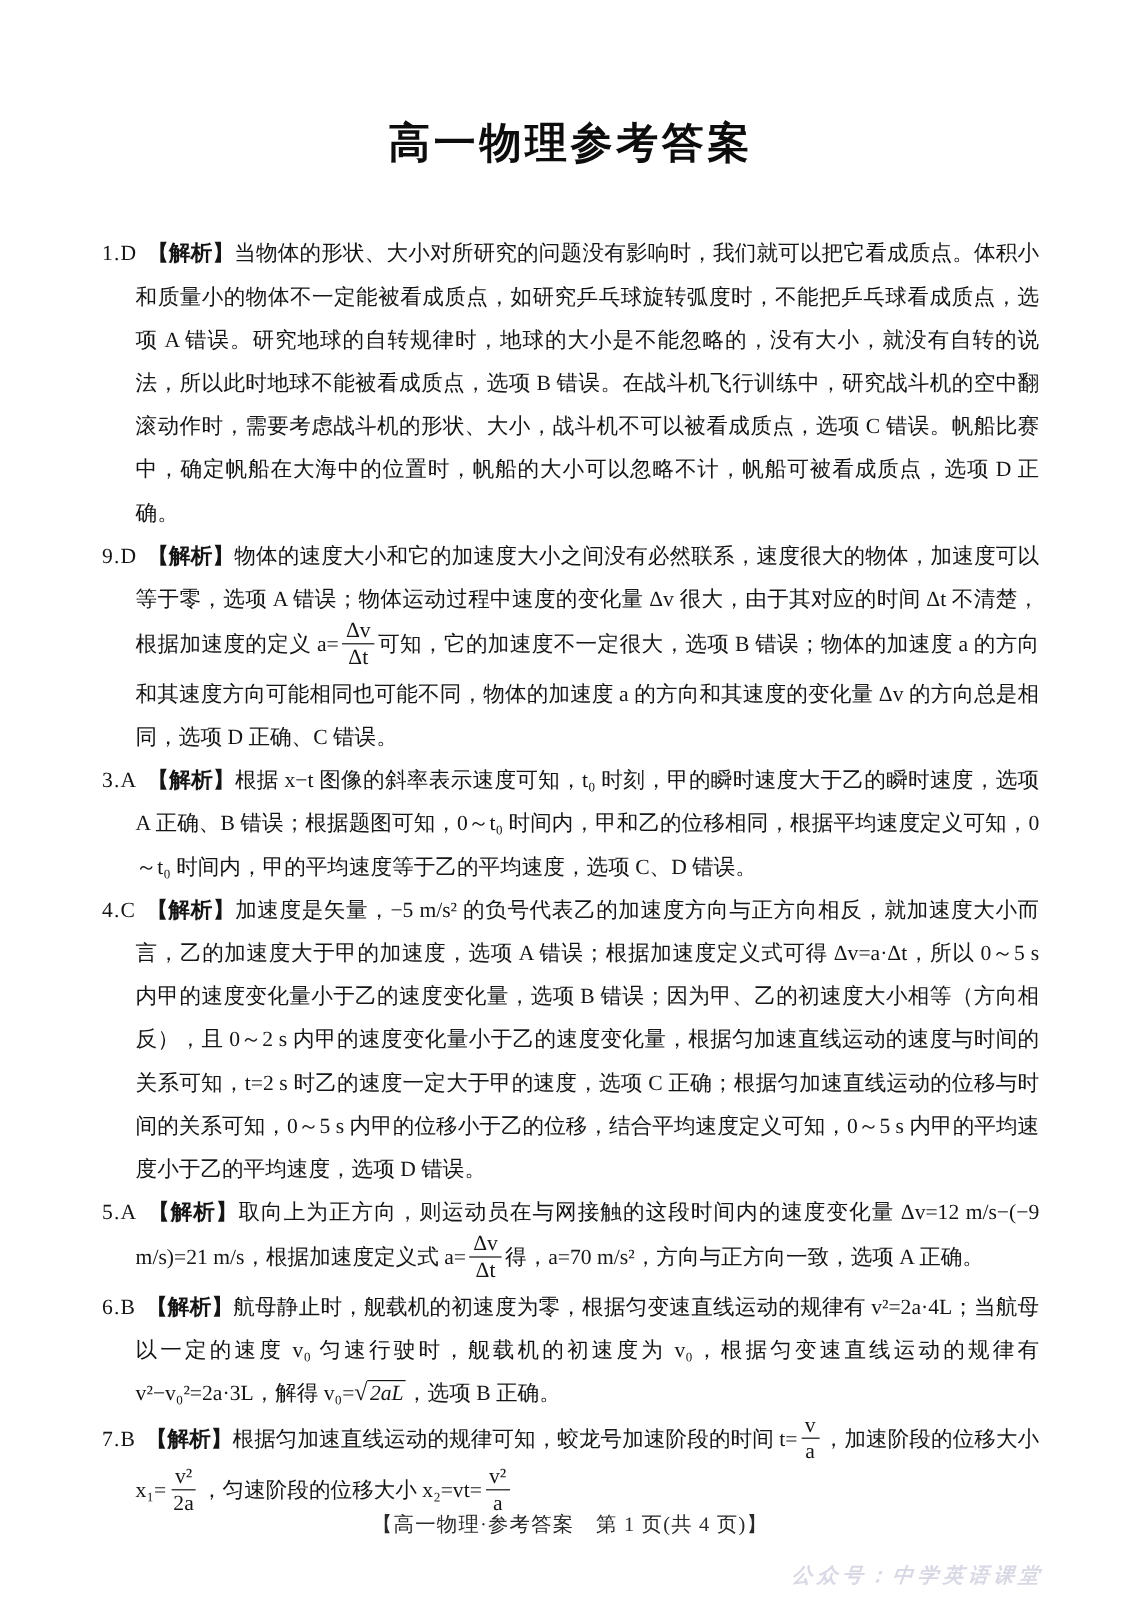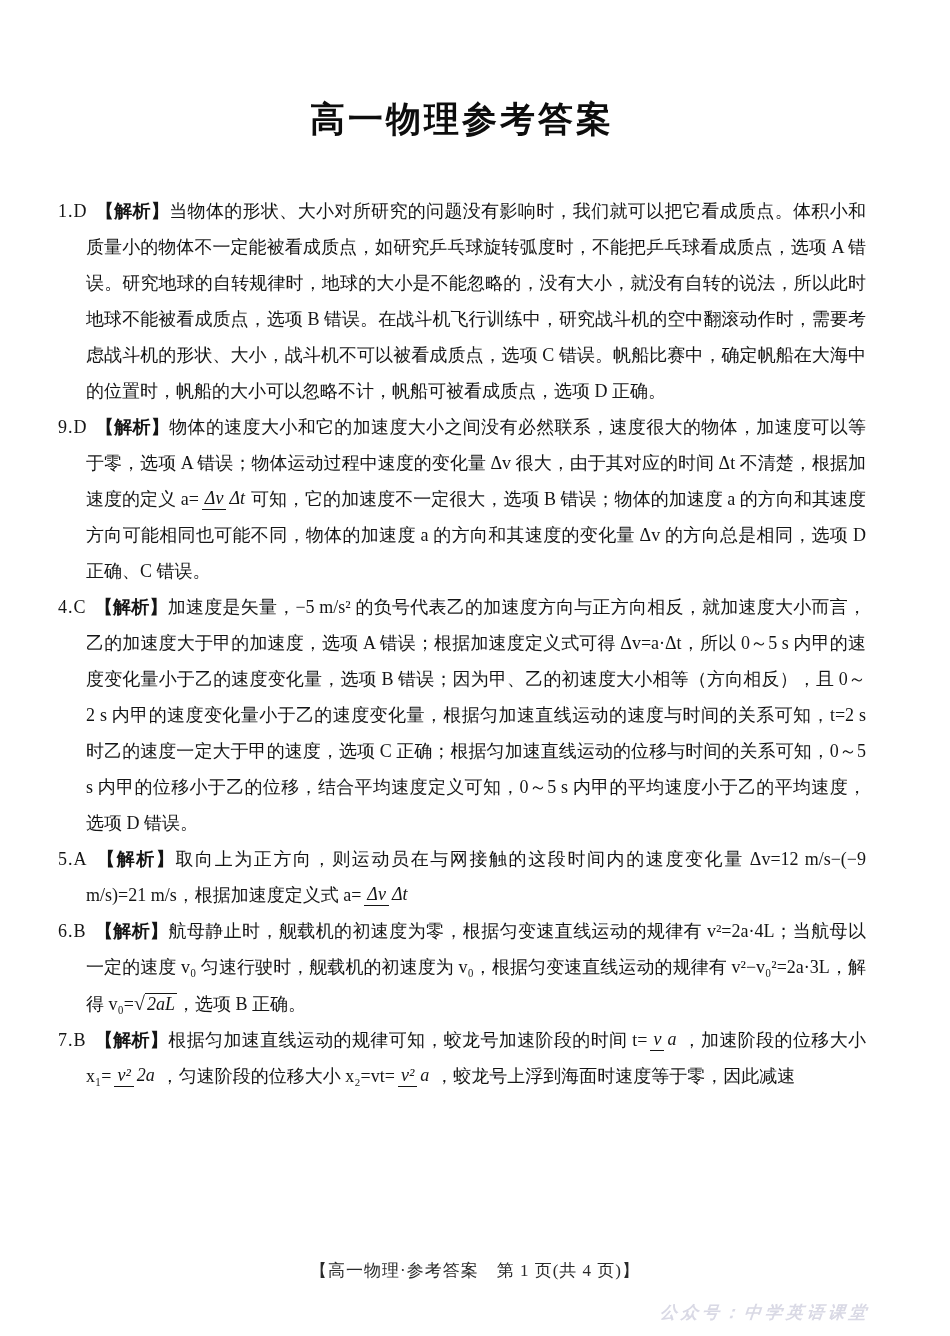--- a/index.html
+++ b/index.html
@@ -4,21 +4,21 @@
 <style>
   html,body{margin:0;padding:0;}
   body{
     width:950px;height:1336px;
     background:#ffffff;
     color:#151515;
     font-family:"Liberation Serif","DejaVu Serif",serif;
     position:relative;overflow:hidden;
   }
   .page{
-    padding:96px 84px 0 58px;
+    padding:96px 84px 0 85px;
     box-sizing:border-box;
   }
   .doc-title{
     font-size:35px;
     font-weight:bold;
     text-align:center;
     letter-spacing:3px;
     margin:0 0 50px 0;
     font-family:"Liberation Sans","DejaVu Sans",sans-serif;
     color:#0d0d0d;
@@ -37,25 +37,24 @@
     letter-spacing:1px;
     padding-right:8px;
   }
   .marker{
     font-weight:bold;
     font-family:"Liberation Sans","DejaVu Sans",sans-serif;
     margin-top:15px;
   }
   .frac{
     display:inline-flex;
-    flex-direction:row;
+    flex-direction:column;
     align-items:center;
     vertical-align:middle;
     line-height:21px;
-    font-style:italic;
     font-family:"Liberation Serif",serif;
     margin:0 3px;
     text-indent:0;
     position:relative;
     top:-2px;
   }
   .frac .fnum{
     border-bottom:1.5px solid #151515;
     padding:0 3px;
   }
@@ -91,39 +90,40 @@
 
   <div class="answers">
 
     <p class="item"><span class="inum">1.D</span><span class="marker">【解析】</span><span class="seg">当物体的形状、大小对所研究的问题没有影响时，我们就可以把它看成质点。体积小和质量小的物体不一定能被看成质点，如研究乒乓球旋转弧度时，不能把乒乓球看成质点，选项 A 错误。研究地球的自转规律时，地球的大小是不能忽略的，没有大小，就没有自转的说法，所以此时地球不能被看成质点，选项 B 错误。在战斗机飞行训练中，研究战斗机的空中翻滚动作时，需要考虑战斗机的形状、大小，战斗机不可以被看成质点，选项 C 错误。帆船比赛中，确定帆船在大海中的位置时，帆船的大小可以忽略不计，帆船可被看成质点，选项 D 正确。</span></p>
 
     <p class="item"><span class="inum">9.D</span><span class="marker">【解析】</span><span class="seg">物体的速度大小和它的加速度大小之间没有必然联系，速度很大的物体，加速度可以等于零，选项 A 错误；物体运动过程中速度的变化量 Δv 很大，由于其对应的时间 Δt 不清楚，根据加速度的定义 a=</span><span class="frac">
           <span class="fnum">Δv</span>
           <span class="fden">Δt</span>
         </span><span class="seg">可知，它的加速度不一定很大，选项 B 错误；物体的加速度 a 的方向和其速度方向可能相同也可能不同，物体的加速度 a 的方向和其速度的变化量 Δv 的方向总是相同，选项 D 正确、C 错误。</span></p>
 
+    <p class="item"><span class="inum">3.A</span><span class="marker">【解析】</span><span class="seg">根据 x−t 图像的斜率表示速度可知，t₀ 时刻，甲的瞬时速度大于乙的瞬时速度，选项 A 正确、B 错误；根据题图可知，0～t₀ 时间内，甲和乙的位移相同，根据平均速度定义可知，0～t₀ 时间内，甲的平均速度等于乙的平均速度，选项 C、D 错误。</span></p>
 
     <p class="item"><span class="inum">4.C</span><span class="marker">【解析】</span><span class="seg">加速度是矢量，−5 m/s² 的负号代表乙的加速度方向与正方向相反，就加速度大小而言，乙的加速度大于甲的加速度，选项 A 错误；根据加速度定义式可得 Δv=a·Δt，所以 0～5 s 内甲的速度变化量小于乙的速度变化量，选项 B 错误；因为甲、乙的初速度大小相等（方向相反），且 0～2 s 内甲的速度变化量小于乙的速度变化量，根据匀加速直线运动的速度与时间的关系可知，t=2 s 时乙的速度一定大于甲的速度，选项 C 正确；根据匀加速直线运动的位移与时间的关系可知，0～5 s 内甲的位移小于乙的位移，结合平均速度定义可知，0～5 s 内甲的平均速度小于乙的平均速度，选项 D 错误。</span></p>
 
     <p class="item"><span class="inum">5.A</span><span class="marker">【解析】</span><span class="seg">取向上为正方向，则运动员在与网接触的这段时间内的速度变化量 Δv=12 m/s−(−9 m/s)=21 m/s，根据加速度定义式 a=</span><span class="frac">
           <span class="fnum">Δv</span>
           <span class="fden">Δt</span>
-        </span></p>
+        </span><span class="seg">得，a=70 m/s²，方向与正方向一致，选项 A 正确。</span></p>
 
     <p class="item"><span class="inum">6.B</span><span class="marker">【解析】</span><span class="seg">航母静止时，舰载机的初速度为零，根据匀变速直线运动的规律有 v²=2a·4L；当航母以一定的速度 v₀ 匀速行驶时，舰载机的初速度为 v₀，根据匀变速直线运动的规律有 v²−v₀²=2a·3L，解得 v₀=</span><span class="sqrt"><span class="rad">√</span><span class="radbody">2aL</span></span><span class="seg">，选项 B 正确。</span></p>
 
     <p class="item"><span class="inum">7.B</span><span class="marker">【解析】</span><span class="seg">根据匀加速直线运动的规律可知，蛟龙号加速阶段的时间 t=</span><span class="frac">
           <span class="fnum">v</span>
           <span class="fden">a</span>
         </span><span class="seg">，加速阶段的位移大小 x₁=</span><span class="frac">
           <span class="fnum">v²</span>
           <span class="fden">2a</span>
         </span><span class="seg">，匀速阶段的位移大小 x₂=vt=</span><span class="frac">
           <span class="fnum">v²</span>
           <span class="fden">a</span>
-        </span><span class="seg">，蛟龙号上浮到海面时速度等于零，因此减速</span></p>
+        </span></p>
 
   </div>
 </div>
 
 <div class="footer">【高一物理·参考答案　第 1 页(共 4 页)】</div>
 
 <div class="watermark">公众号：中学英语课堂</div>
 
 </body></html>

